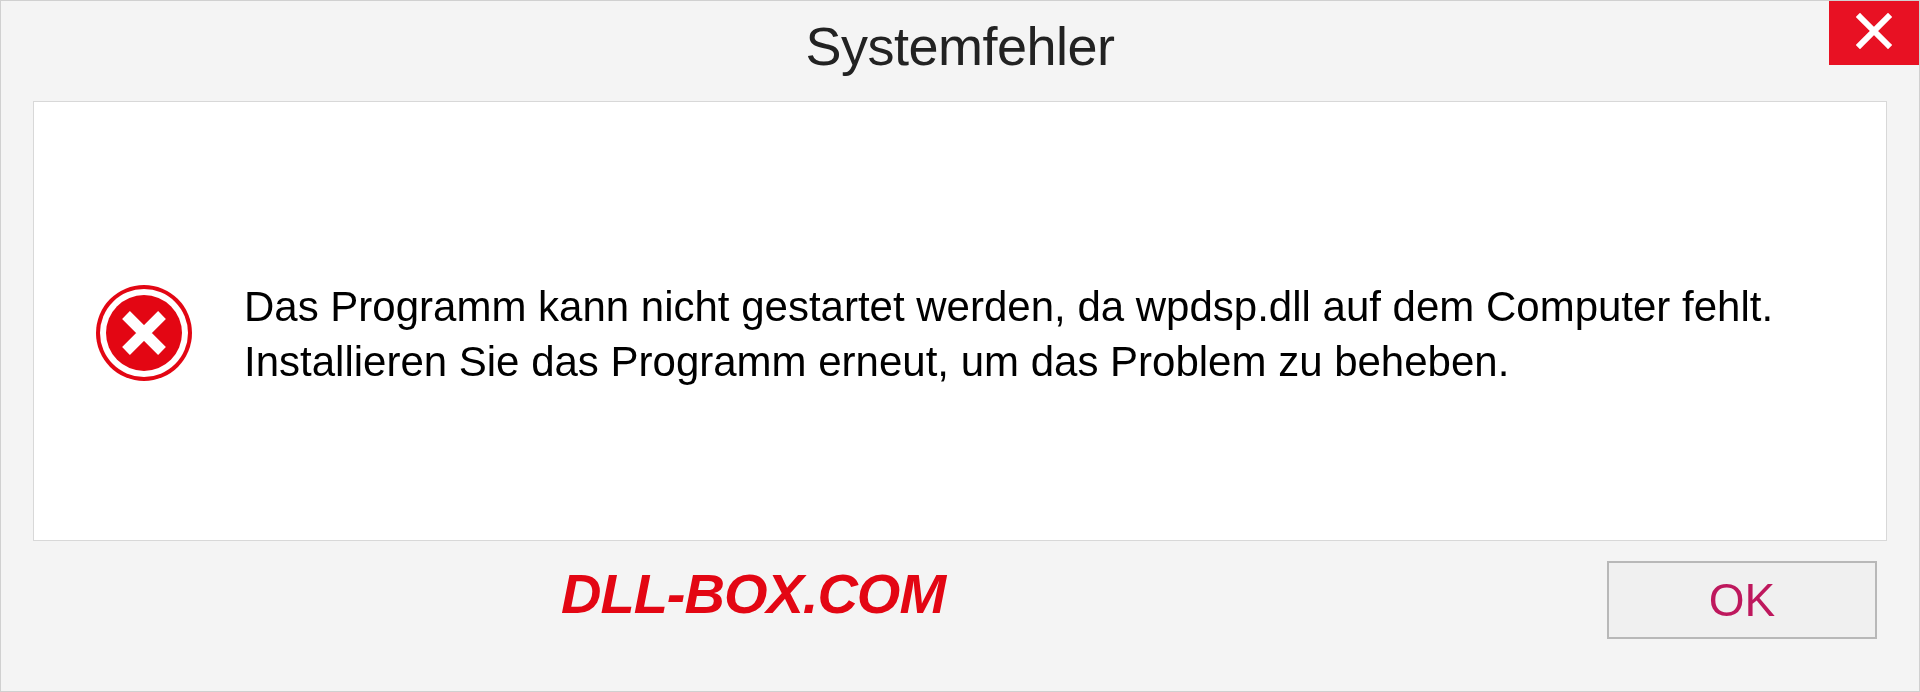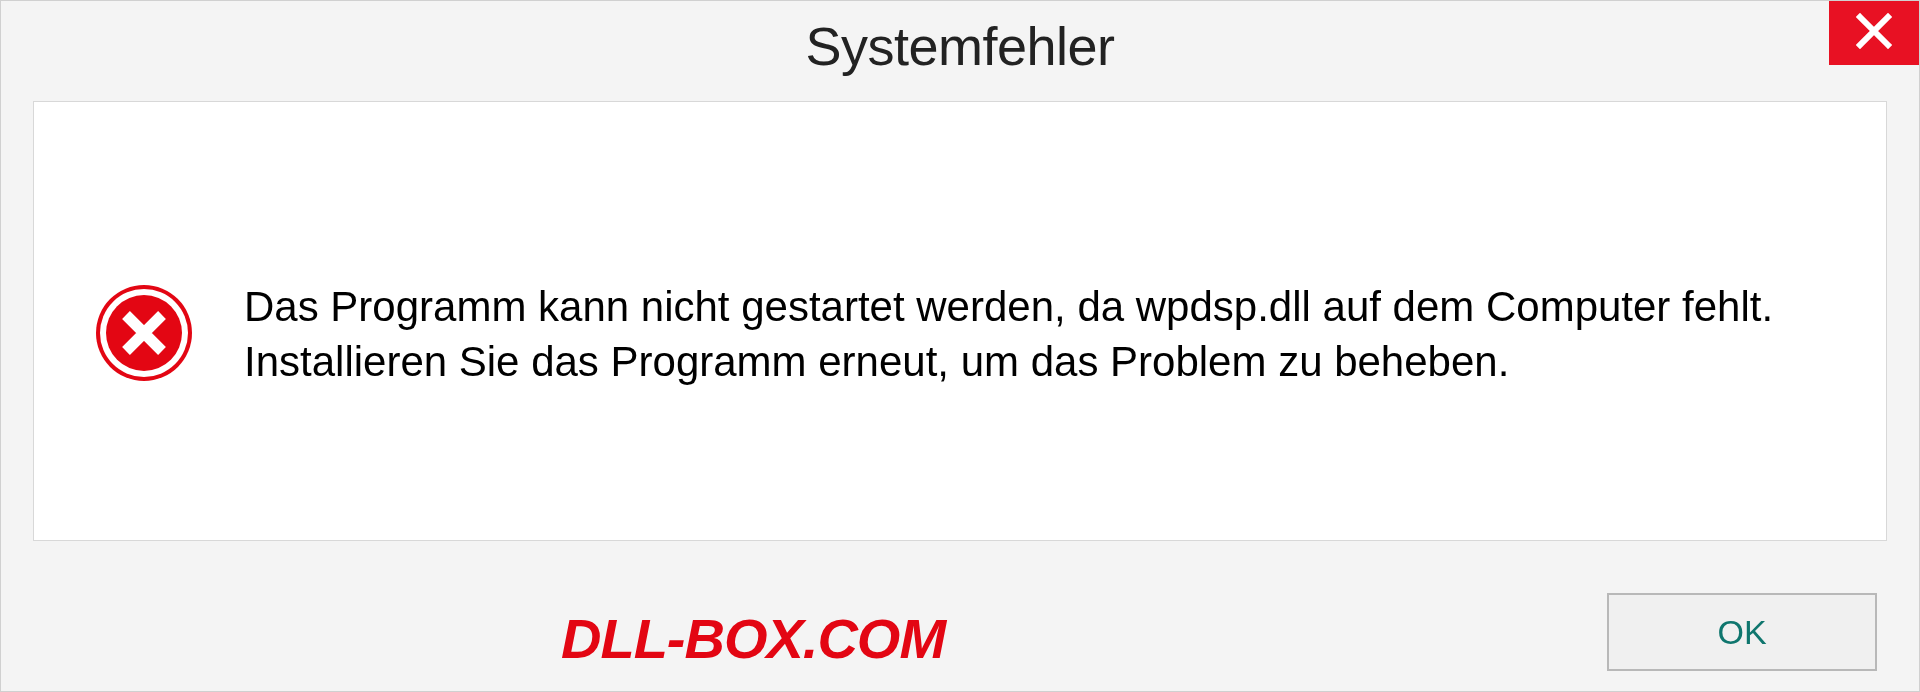--- a/index.html
+++ b/index.html
@@ -83,42 +83,42 @@
     .message-text {
       font-size: 42px;
       line-height: 1.3;
       color: #000000;
       font-weight: 400;
     }
     
     .footer-bar {
       height: 130px;
       display: flex;
-      align-items: flex-end;
+      align-items: flex-start;
       justify-content: space-between;
       padding: 0 42px 20px 0;
       background: #f4f4f4;
     }
     
     .watermark {
       font-size: 56px;
       font-weight: 800;
       font-style: italic;
       color: #e30613;
       letter-spacing: -1px;
       margin-left: 560px;
     }
     
     .ok-button {
       width: 270px;
       height: 78px;
       background: #f0f0f0;
       border: 2px solid #b8b8b8;
-      font-size: 34px;
-      color: #0f766e;
+      font-size: 46px;
+      color: #be185d;
       display: flex;
       align-items: center;
       justify-content: center;
       cursor: pointer;
       font-family: inherit;
     }
   </style>
 </head>
 <body>
 

